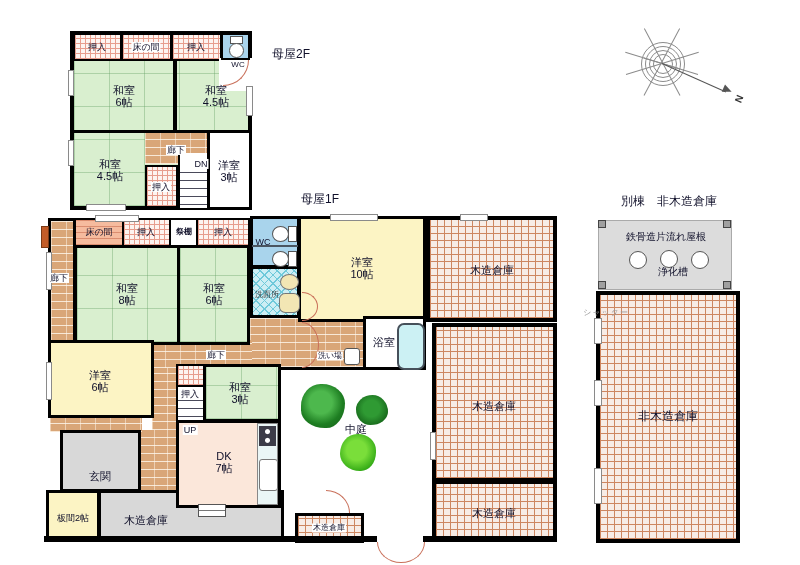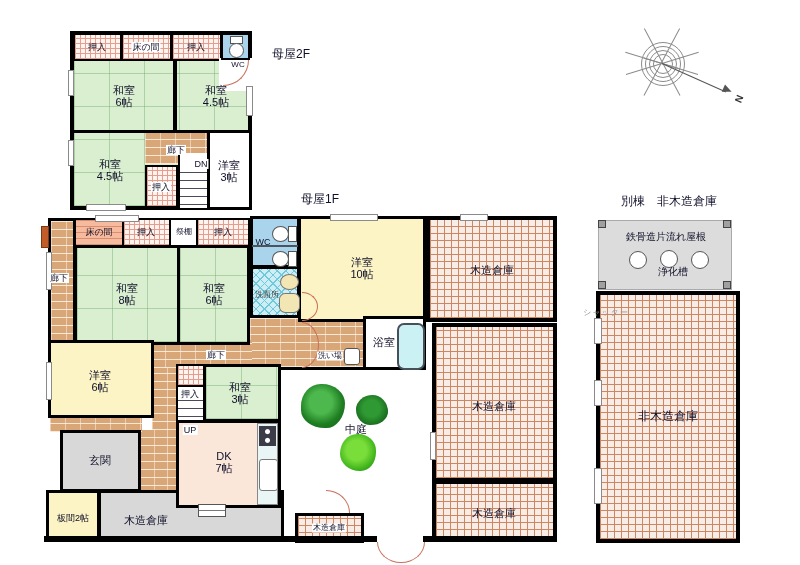--- a/index.html
+++ b/index.html
@@ -166,40 +166,40 @@
   <div class="room hwood" style="left:295px;top:513px;width:69px;height:30px;"></div>
   <div class="arc tr" style="left:326px;top:490px;width:24px;height:23px;"></div>
 
   <div class="tree" style="left:301px;top:384px;width:44px;height:44px;border-radius:46% 54% 44% 56%/52% 46% 58% 42%;background:radial-gradient(circle at 45% 42%,#4db84d 0 32%,#1e7e22 62%,#145c17 100%);"></div>
   <div class="tree" style="left:356px;top:395px;width:32px;height:30px;border-radius:52% 48% 55% 45%/48% 56% 44% 52%;background:radial-gradient(circle at 48% 45%,#2f9a33 0 35%,#17691b 75%);"></div>
   <div class="tree" style="left:340px;top:434px;width:36px;height:37px;border-radius:49% 51% 43% 57%/55% 45% 52% 48%;background:radial-gradient(circle at 46% 44%,#7ade3a 0 35%,#2ca512 78%);"></div>
 
   <div class="label s9 chip" style="left:59px;top:278px;">廊下</div>
   <div class="label s9" style="left:99px;top:232px;">床の間</div>
   <div class="label s9" style="left:146px;top:232px;">押入</div>
-  <div class="label s8" style="left:184px;top:232px;">祭棚</div>
+  <div class="label s8" style="left:184px;top:232px;font-weight:bold;">祭棚</div>
   <div class="label s9" style="left:223px;top:232px;">押入</div>
   <div class="label s9" style="left:263px;top:242px;">WC</div>
   <div class="label" style="left:127px;top:294px;">和室
 8帖</div>
   <div class="label" style="left:214px;top:294px;">和室
 6帖</div>
   <div class="label s8" style="left:267px;top:295px;color:#333;">洗面所</div>
   <div class="label" style="left:362px;top:268px;">洋室
 10帖</div>
   <div class="label chip" style="left:384px;top:342px;text-align:center;">浴室</div>
   <div class="label s8 chip" style="left:330px;top:356px;">洗い場</div>
   <div class="label s9 chip" style="left:216px;top:355px;">廊下</div>
   <div class="label s9 chip" style="left:190px;top:394px;">押入</div>
   <div class="label s9 chip" style="left:190px;top:430px;">UP</div>
   <div class="label" style="left:100px;top:381px;">洋室
 6帖</div>
   <div class="label" style="left:240px;top:393px;">和室
 3帖</div>
-  <div class="label" style="left:100px;top:460px;">玄関</div>
+  <div class="label" style="left:100px;top:476px;">玄関</div>
   <div class="label" style="left:224px;top:462px;">DK
 7帖</div>
   <div class="label s9" style="left:73px;top:518px;">板間2帖</div>
   <div class="label" style="left:146px;top:520px;">木造倉庫</div>
   <div class="label" style="left:356px;top:429px;">中庭</div>
   <div class="label" style="left:492px;top:270px;">木造倉庫</div>
   <div class="label" style="left:494px;top:406px;">木造倉庫</div>
   <div class="label" style="left:494px;top:513px;">木造倉庫</div>
   <div class="label s8 chip" style="left:329px;top:528px;">木造倉庫</div>
 

